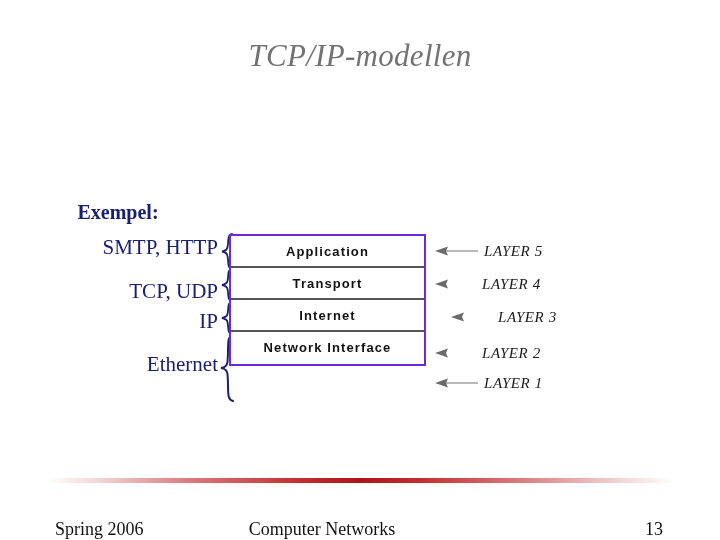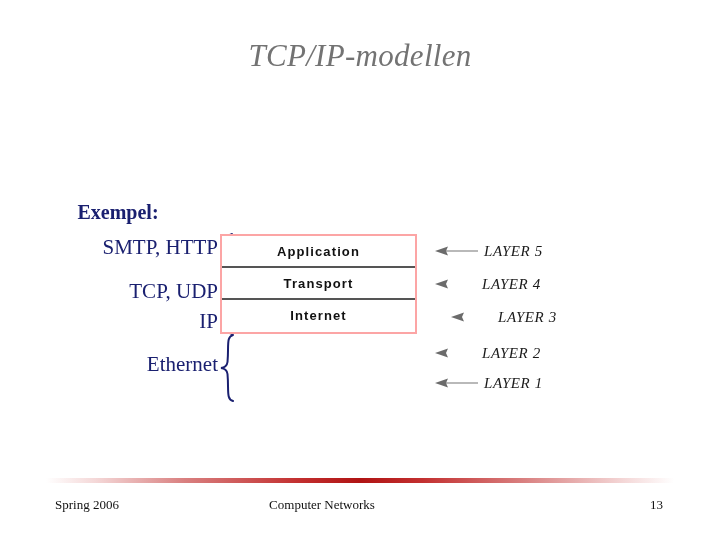--- a/index.html
+++ b/index.html
@@ -60,24 +60,24 @@
   }
   .brace svg { display: block; }
   #brace-1 { top: 233px; }
   #brace-2 { top: 268px; }
   #brace-3 { top: 301px; }
   #brace-4 { top: 334px; }
 
   
   #layer-stack {
     position: absolute;
-    left: 220px;
+    left: 229px;
     top: 234px;
     width: 197px;
-    border: 2px solid #fca5a5;
+    border: 2px solid #6d28d9;
     box-sizing: border-box;
     background: #ffffff;
   }
   .layer-box {
     height: 32px;
     line-height: 32px;
     text-align: center;
     font-family: "Liberation Sans", sans-serif;
     font-weight: bold;
     font-size: 13px;
@@ -132,23 +132,23 @@
         #d98080 22%,
         #c33030 40%,
         #b01313 50%,
         #c33030 60%,
         #d98080 76%,
         #f4d7d7 92%,
         #ffffff 100%);
   }
   .footer-text {
     position: absolute;
-    top: 497px;
-    font-family: "Liberation Serif", serif;
-    font-size: 13px;
+    top: 519px;
+    font-family: "Liberation Serif", serif;
+    font-size: 18px;
     color: #111111;
     white-space: nowrap;
   }
   #footer-left   { left: 55px; }
   #footer-center { left: 0; width: 644px; text-align: center; }
   #footer-right  { left: 0; width: 720px; text-align: right; padding-right: 57px; box-sizing: border-box; }
 </style>
 </head>
 <body>
 
@@ -180,20 +180,21 @@
   <div class="brace" id="brace-4">
     <svg width="18" height="68" viewBox="0 0 18 68">
       <path d="M14 1 C7 3 10 12 8.5 28 C8 32 6 33.5 2 34 C6 34.5 8 36 8.5 40 C10 56 7 65 14 67" fill="none" stroke="#1a2070" stroke-width="2" stroke-linecap="round"></path>
     </svg>
   </div>
 
   <div id="layer-stack">
     <div class="layer-box">Application</div>
     <div class="layer-box">Transport</div>
     <div class="layer-box">Internet</div>
+    <div class="layer-box">Network Interface</div>
   </div>
 
   <div class="callout" id="callout-5">
     <svg class="arrow" width="44" height="12" viewBox="0 0 44 12">
       <line x1="12" y1="6" x2="44" y2="6" stroke="#8a8a8a" stroke-width="1.2"></line>
       <polygon points="1,6 14,1.5 12,6 14,10.5" fill="#6b6b6b"></polygon>
     </svg>
     <span class="cal-text">LAYER 5</span>
   </div>
   <div class="callout" id="callout-4">

